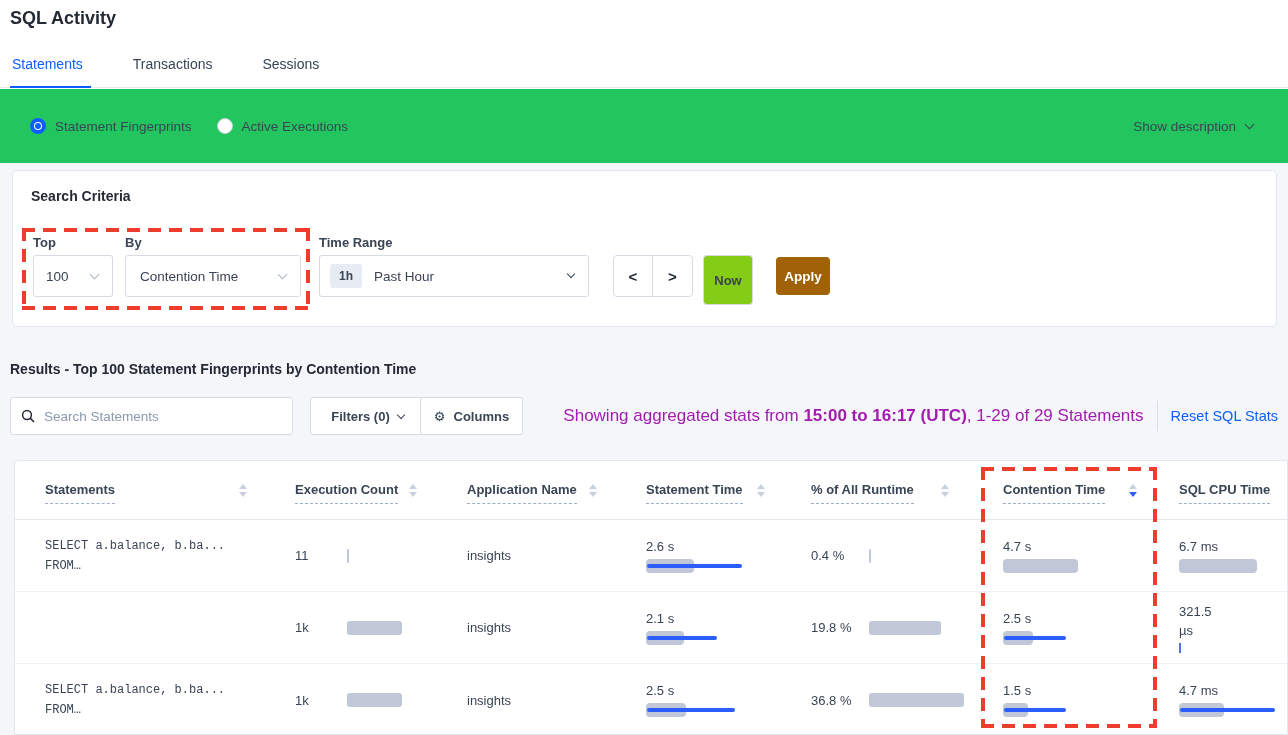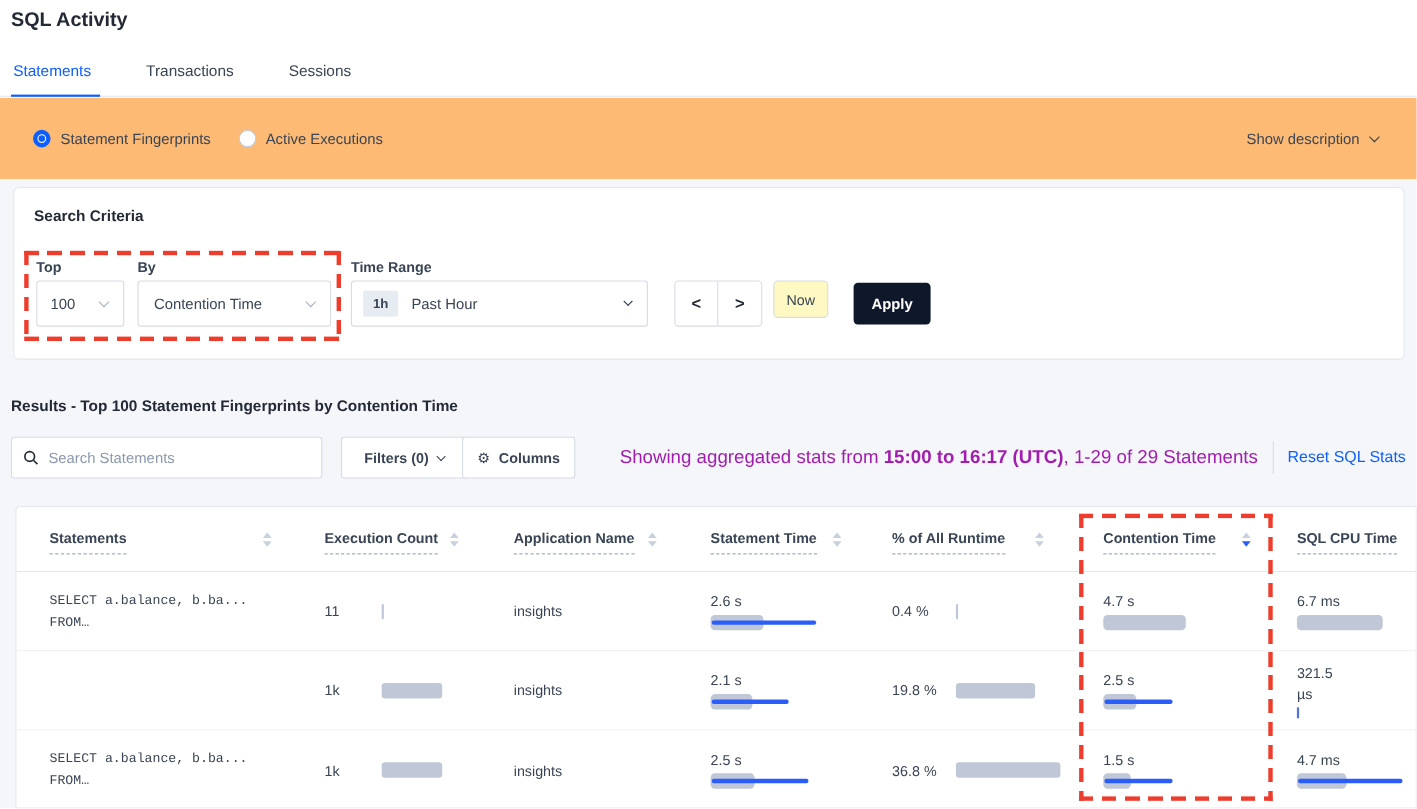--- a/index.html
+++ b/index.html
@@ -8,21 +8,21 @@
   #app { position:relative; width:1288px; height:735px; background:#fff; overflow:hidden; }
 
   
   .page-title { position:absolute; left:10px; top:8px; font-size:18px; font-weight:700; color:#242a35; }
   .tabbar { position:absolute; left:0; right:0; top:54px; height:34px; border-bottom:1px solid #e3e8ef; padding-left:10px; display:flex; gap:46px; }
   .tab { position:relative; font-size:14px; color:#394455; padding:2px 2px 14px; cursor:pointer; }
   .tab.active { color:#0e5fff; }
   .tab.active::after { content:""; position:absolute; left:0; right:-6px; bottom:-1px; height:2px; background:#0e5fff; }
 
   
-  .radio-band { position:absolute; left:0; right:0; top:89px; height:74px; background:#fdba74; display:flex; align-items:center; padding:0 35px 0 30px; }
+  .radio-band { position:absolute; left:0; right:0; top:89px; height:74px; background:#22c55e; display:flex; align-items:center; padding:0 35px 0 30px; }
   .radio { width:16px; height:16px; border-radius:50%; background:#fff; flex:0 0 auto; }
   .radio.sel { border:4px solid #0e5fff; position:relative; }
   .radio.sel::after { content:""; position:absolute; left:1px; top:1px; width:6px; height:6px; border-radius:50%; background:#0e5fff; }
   .radio.unsel { border:1px solid #c4ccda; }
   .radio-label { font-size:13.5px; color:#394455; margin-left:9px; }
   .show-desc { margin-left:auto; display:flex; align-items:center; gap:10px; font-size:13.5px; color:#394455; cursor:pointer; }
   .chev { width:7px; height:7px; border-right:1.7px solid #394455; border-bottom:1.7px solid #394455; transform:rotate(45deg); margin-top:-4px; }
   .chev.lt { border-color:#aab4c4; }
 
   
@@ -31,22 +31,22 @@
   
   .search-card { position:absolute; left:12px; top:170px; width:1265px; height:157px; background:#fff; border:1px solid #e3e8ef; border-radius:5px; }
   .sc-heading { position:absolute; left:18px; top:17px; font-size:14px; font-weight:700; color:#242a35; }
   .f-label { position:absolute; font-size:13px; font-weight:700; color:#394455; }
   .ctl { position:absolute; height:42px; background:#fff; border:1px solid #d6dbe4; border-radius:3px; display:flex; align-items:center; font-size:13.5px; color:#394455; cursor:pointer; }
   .ctl .sel-chev { margin-left:auto; margin-right:14px; }
   .badge-1h { background:#e7ebf2; border-radius:3px; font-size:12px; font-weight:700; padding:5px 9px; margin:0 12px 0 10px; color:#394455; }
   .arrow-group { position:absolute; left:600px; top:84px; display:flex; border:1px solid #d6dbe4; border-radius:4px; background:#fff; height:42px; }
   .arrow-btn { width:39px; display:flex; align-items:center; justify-content:center; font-weight:700; font-size:15px; color:#242a35; cursor:pointer; }
   .arrow-btn:first-child { border-right:1px solid #d6dbe4; }
-  .now-btn { position:absolute; left:690px; top:84px; width:50px; height:34px; background:#fef9c3; border:1px solid #d6dbe4; border-radius:4px; font-weight:400; font-size:13px; color:#394455; cursor:pointer; display:flex; align-items:center; justify-content:center; }
-  .apply-btn { position:absolute; left:763px; top:86px; width:70px; height:38px; background:#0f172a; border:none; border-radius:4px; color:#fff; font-weight:700; font-size:13.5px; cursor:pointer; display:flex; align-items:center; justify-content:center; }
+  .now-btn { position:absolute; left:690px; top:84px; width:50px; height:50px; background:#84cc16; border:1px solid #d6dbe4; border-radius:4px; font-weight:700; font-size:13px; color:#394455; cursor:pointer; display:flex; align-items:center; justify-content:center; }
+  .apply-btn { position:absolute; left:763px; top:86px; width:54px; height:38px; background:#a16207; border:none; border-radius:4px; color:#fff; font-weight:700; font-size:13.5px; cursor:pointer; display:flex; align-items:center; justify-content:center; }
 
   
   .results-heading { position:absolute; left:10px; top:361px; font-size:14px; font-weight:700; color:#242a35; }
   .searchbox { position:absolute; left:10px; top:397px; width:283px; height:38px; background:#fff; border:1px solid #d6dbe4; border-radius:3px; display:flex; align-items:center; padding:0 10px; gap:9px; }
   .searchbox input { border:none; outline:none; flex:1; font-size:13.5px; font-family:"Liberation Sans",sans-serif; color:#ec4899; background:transparent; }
   .searchbox input::placeholder { color:#8b98ad; }
   .tool-btn { position:absolute; top:397px; height:38px; background:#fff; border:1px solid #d6dbe4; border-radius:3px; display:flex; align-items:center; justify-content:center; gap:8px; font-size:13px; font-weight:700; color:#394455; cursor:pointer; }
   .filters-btn { left:292px; width:115px;margin-left:18px; }
   .columns-btn { left:420px; width:103px; }
   .gear { font-size:13px; color:#394455; font-weight:400; }

